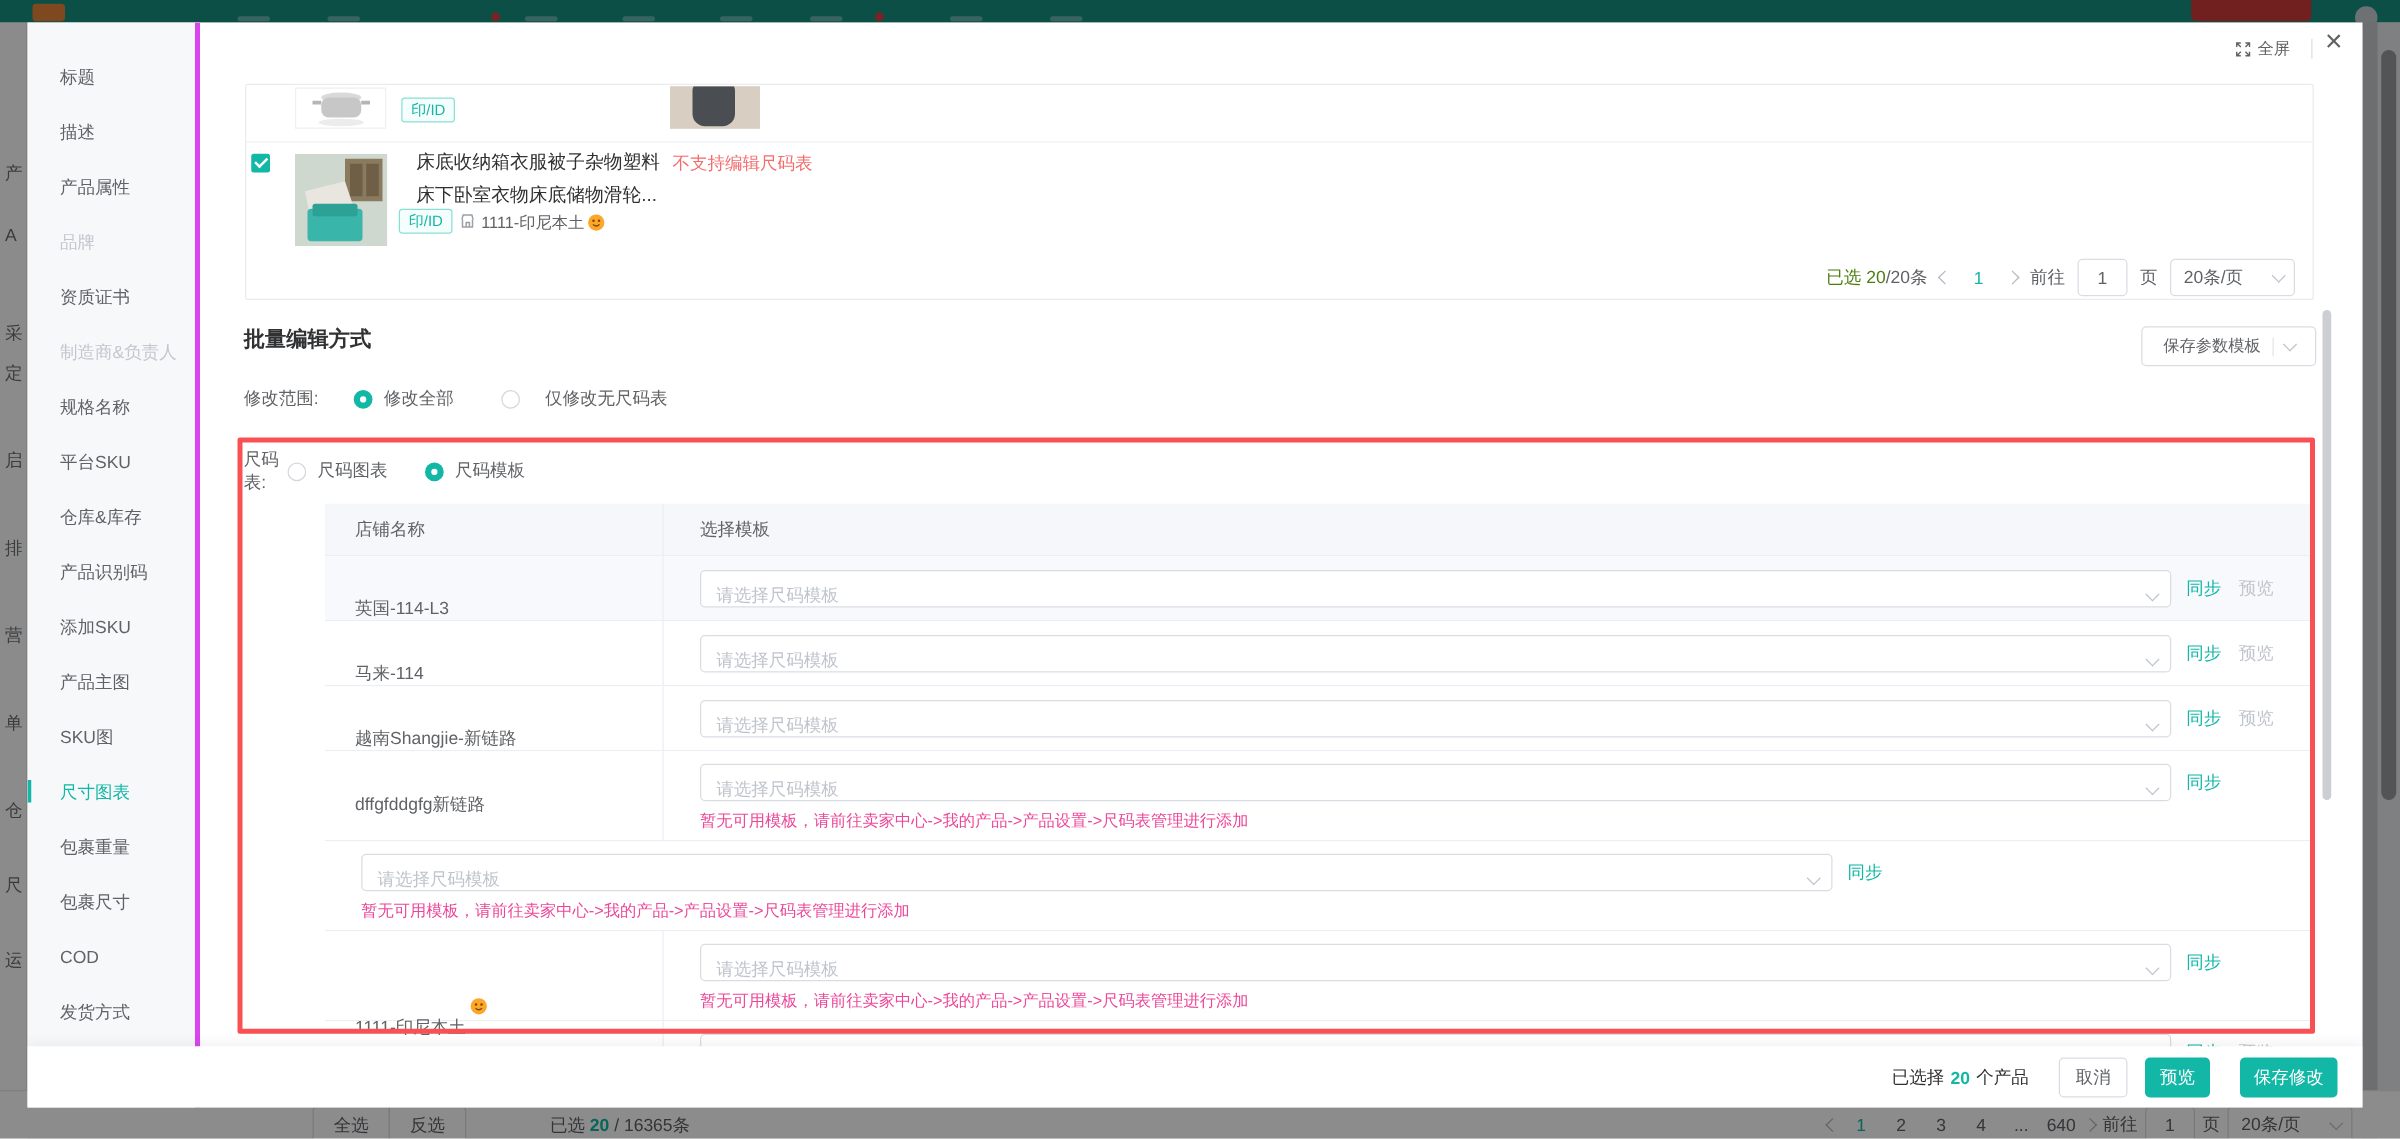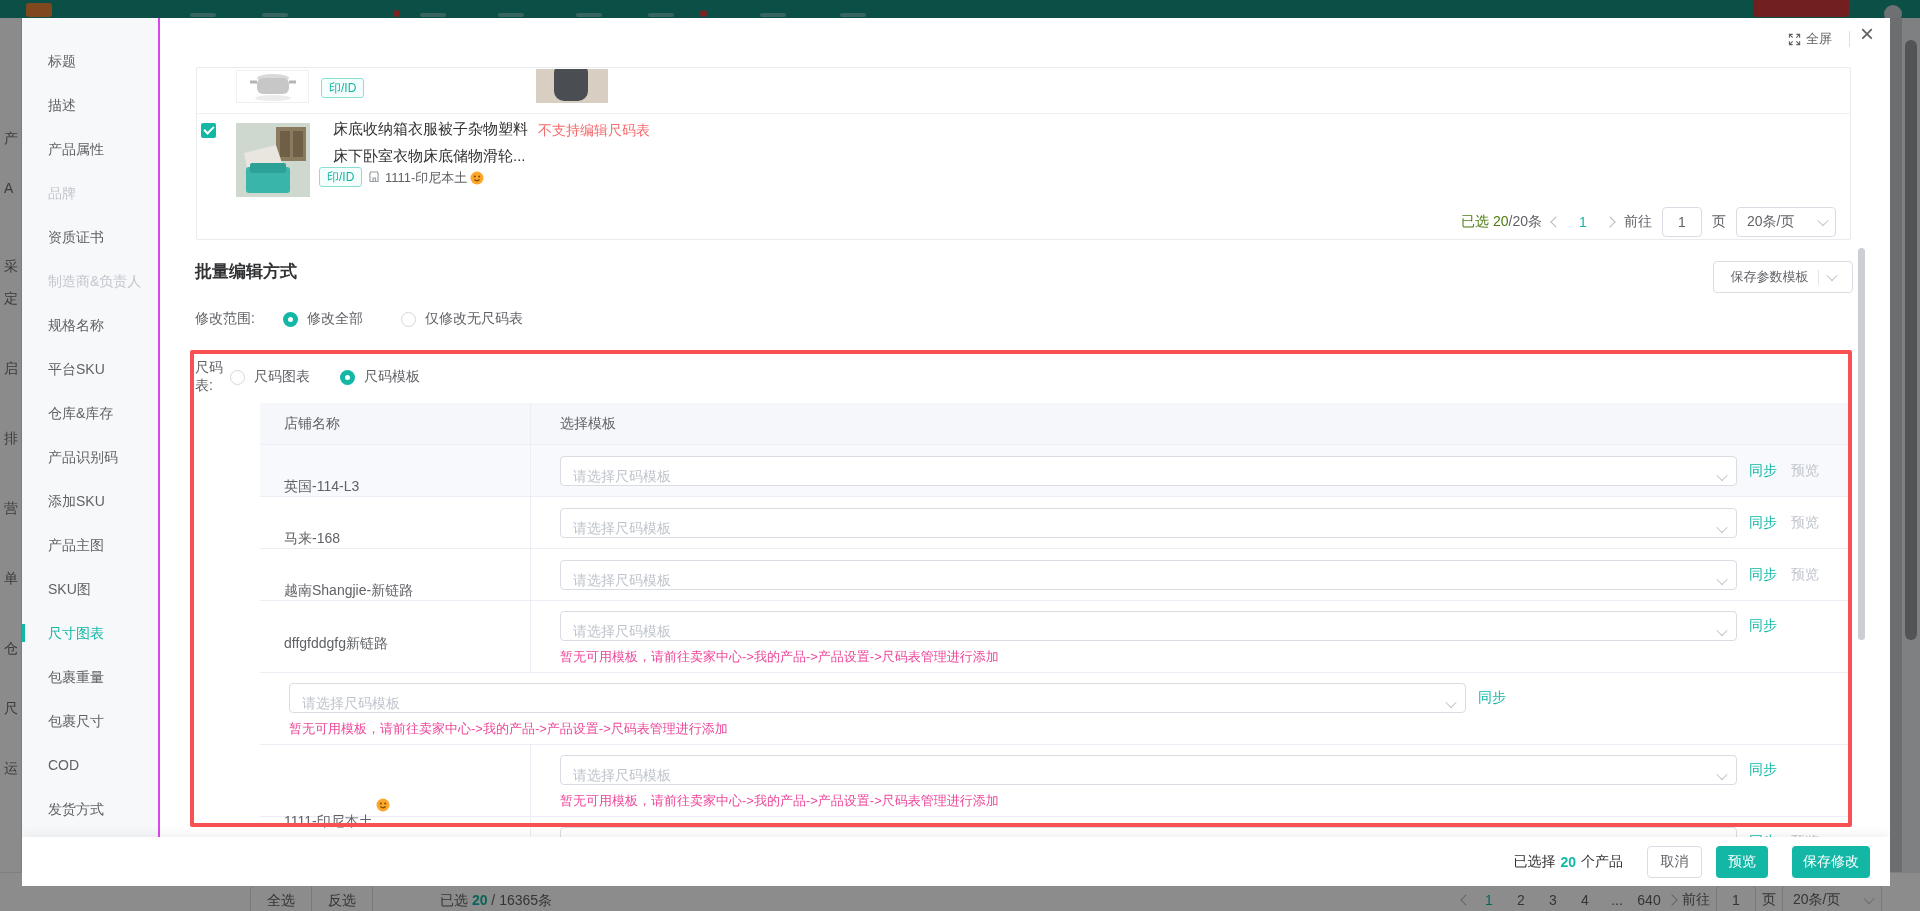--- a/index.html
+++ b/index.html
@@ -33,21 +33,21 @@
 
   .dim{position:absolute;inset:0;background:rgba(0,0,0,.45);z-index:5}
 
   
   .modal{position:absolute;left:22px;top:18px;width:1868px;height:868px;background:#fff;z-index:10;border-radius:0;overflow:hidden}
 
   .fsbtn{position:absolute;left:1766px;top:12px;display:flex;align-items:center;gap:5px;color:#606266;font-size:13px;cursor:pointer}
   .hdr-div{position:absolute;left:1827px;top:13px;width:1px;height:16px;background:#dcdfe6}
   .closex{position:absolute;left:1838px;top:4px;font-size:24px;line-height:24px;color:#606266;cursor:pointer}
 
-  .msidebar{position:absolute;left:0;top:0;width:138px;height:868px;background:#f7f8fa;border-right:2px solid #d946ef;padding-top:21px}
+  .msidebar{position:absolute;left:0;top:0;width:138px;height:868px;background:#f7f8fa;border-right:4px solid #d946ef;padding-top:21px}
   .mitem{position:relative;height:44px;line-height:44px;padding-left:26px;font-size:14px;color:#606266;cursor:pointer;white-space:nowrap}
   .mitem.dis{color:#c3c7cd}
   .mitem.act{color:#12b7a6}
   .mitem.act::before{content:"";position:absolute;left:0;top:13px;width:3px;height:18px;background:#12b7a6}
 
   .listbox{position:absolute;left:174px;top:49px;width:1655px;height:173px;border:1px solid #e9ecef;border-radius:2px;overflow:hidden;background:#fff}
   .imgbox{position:absolute;border:1px solid #f0f0f0;background:#fff;display:flex;align-items:flex-end;justify-content:center;overflow:hidden}
   .rowdiv{position:absolute;left:0;top:45px;width:100%;height:1px;background:#eef1f4}
   .tag{display:inline-block;padding:0 7px;height:20px;line-height:18px;border:1px solid #8adfd4;color:#13b5a5;background:#f4fffd;border-radius:3px;font-size:12px}
   .cbx{position:absolute;left:4px;top:55px;width:15px;height:15px;background:#12b7a6;border-radius:2px}
@@ -274,21 +274,21 @@
       <span>保存参数模板</span>
       <span class="bdiv"></span>
       <span class="chev"></span>
     </div>
 
     <div class="optrow" style="left:173px;top:292px">
       <span style="width:88px">修改范围:</span>
       <span class="rd on"></span>
       <span style="margin-left:9px">修改全部</span>
       <span class="rd off" style="margin-left:38px"></span>
-      <span style="margin-left:9px">仅修改无尺码表</span>
+      <span style="margin-left:20px">仅修改无尺码表</span>
     </div>
 
     <div class="optrow" style="left:173px;top:341px">
       <span style="width:35px">尺码表:</span>
       <span class="rd off"></span>
       <span style="margin-left:9px">尺码图表</span>
       <span class="rd on" style="margin-left:30px"></span>
       <span style="margin-left:9px">尺码模板</span>
     </div>
 
@@ -309,21 +309,21 @@
               <span class="ph">请选择尺码模板</span>
               <span class="chev"></span>
             </div>
           <span class="sync">同步</span>
           <span class="pv">预览</span>
         </div>
       </div>
 
       <div class="trow h52">
         <div class="c1">
-            <span>马来-168</span>
+            <span>马来-114</span>
           </div>
         <div class="c2">
           <div class="sel">
               <span class="ph">请选择尺码模板</span>
               <span class="chev"></span>
             </div>
           <span class="sync">同步</span>
           <span class="pv">预览</span>
         </div>
       </div>

